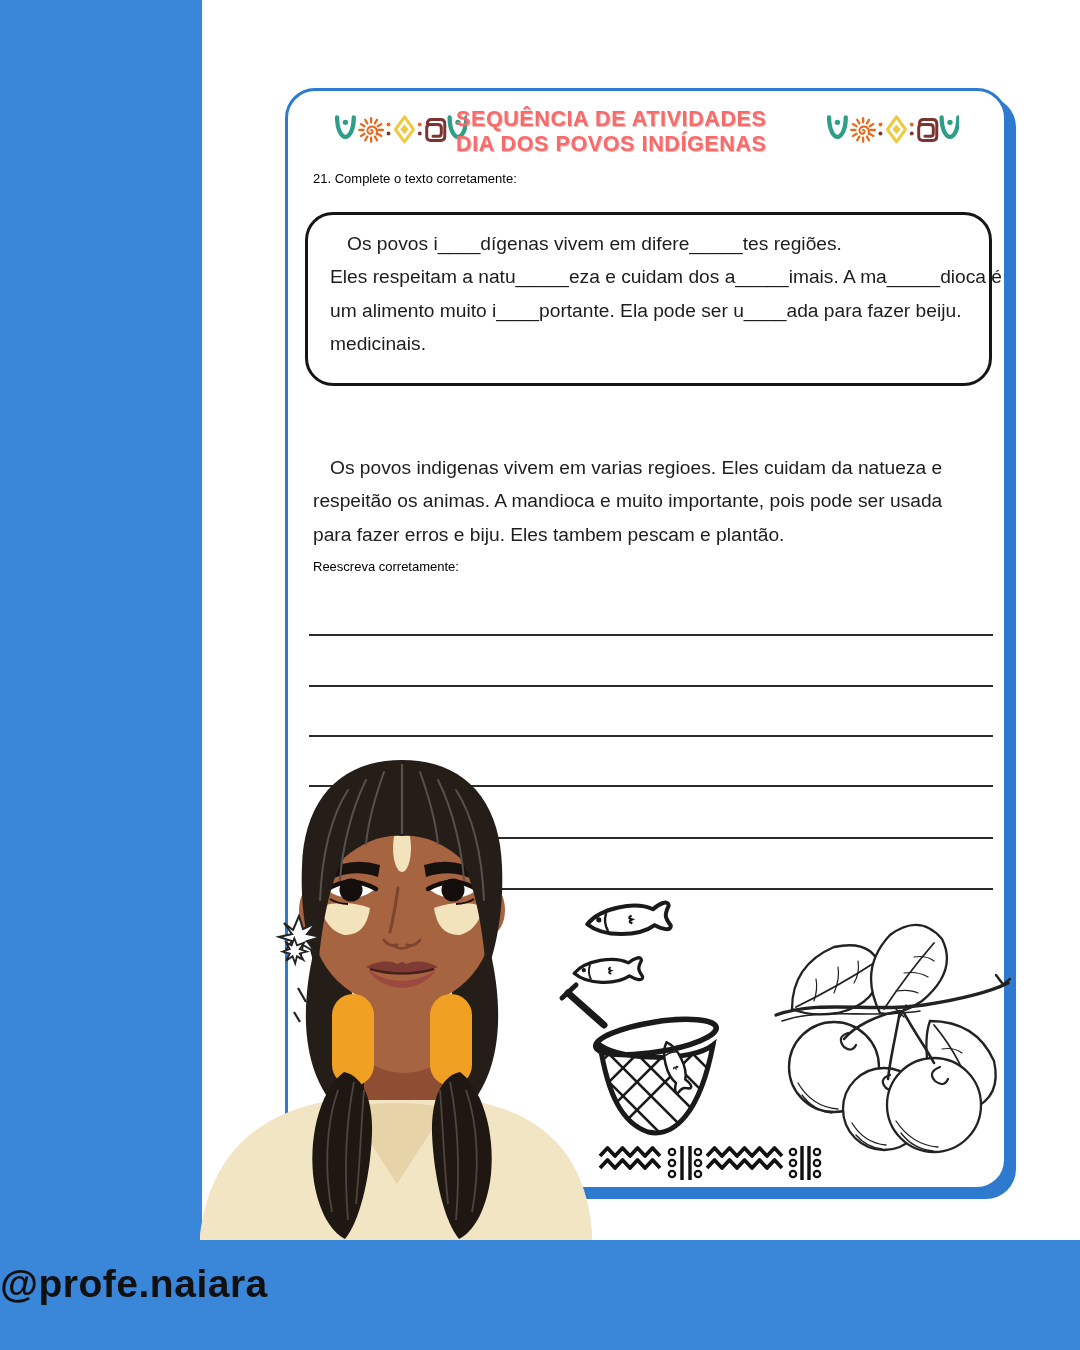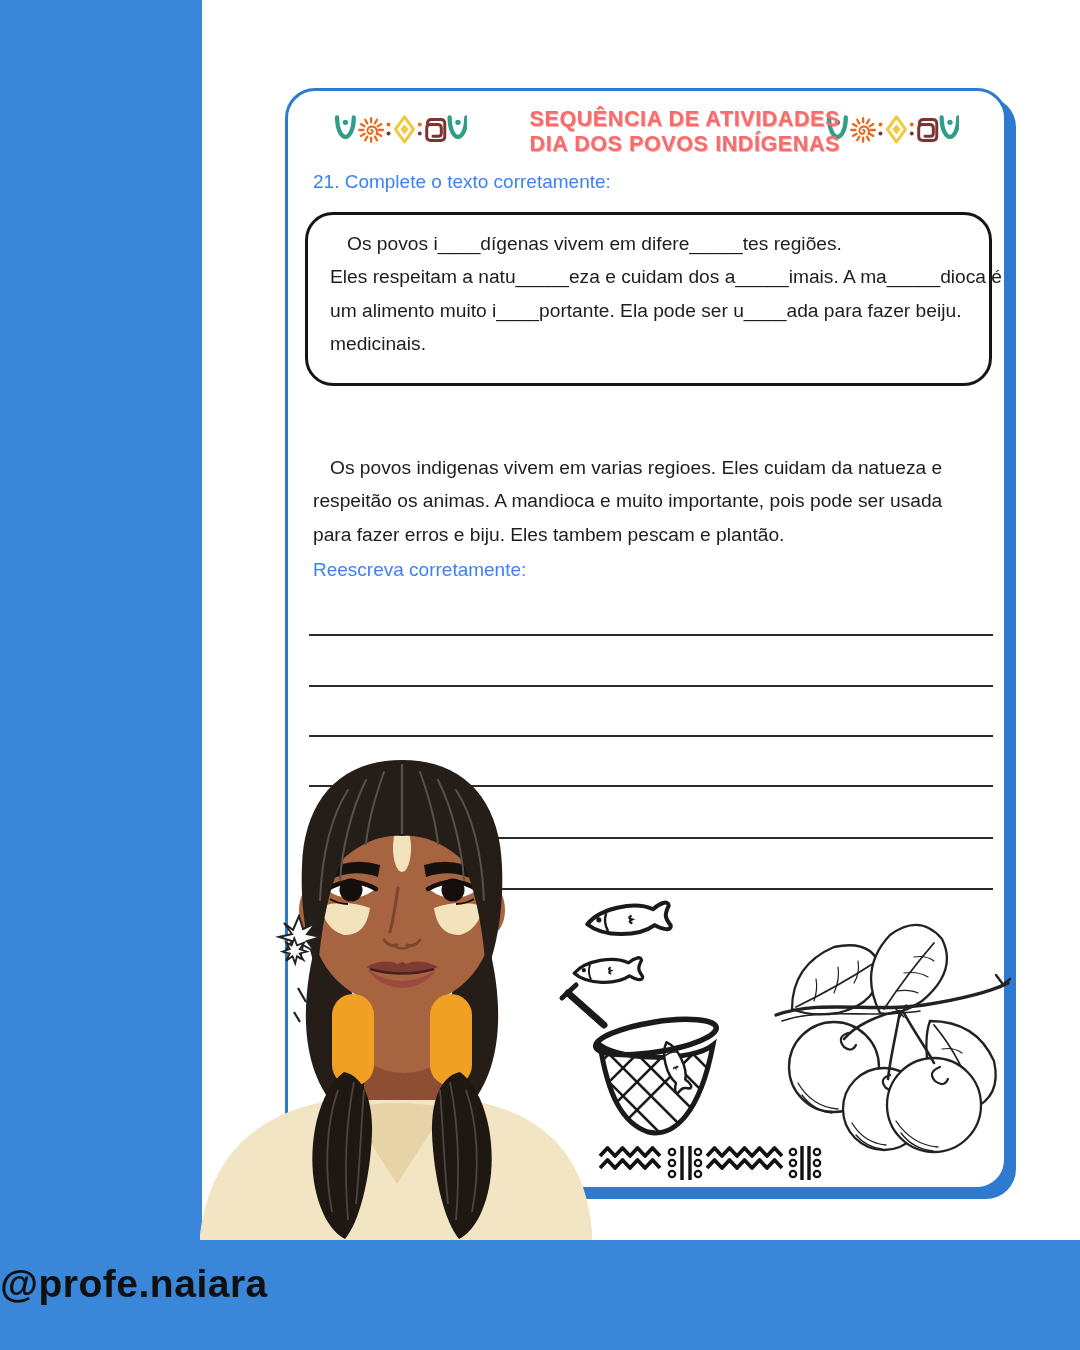--- a/index.html
+++ b/index.html
@@ -5,24 +5,24 @@
   html,body{margin:0;padding:0;background:#3a86d8;}
   .canvas{position:relative;width:1080px;height:1350px;background:#3a86d8;overflow:hidden;
           font-family:"Liberation Sans",sans-serif;}
   .white-panel{position:absolute;left:202px;top:0;width:878px;height:1240px;background:#ffffff;}
   .sheet{position:absolute;left:285px;top:88px;width:722px;height:1102px;box-sizing:border-box;
          background:#ffffff;border:3px solid #2e7ace;border-radius:30px;
          box-shadow:9px 9px 0 #2e7ace;z-index:2;}
   .iconset{position:absolute;top:15px;width:132px;height:48px;}
   .iconset.left{left:47px;}
   .iconset.right{left:539px;}
-  .title-block{position:absolute;left:168px;top:16px;width:384px;text-align:right;z-index:1;}
+  .title-block{position:absolute;left:168px;top:16px;width:384px;text-align:left;z-index:1;}
   .title-line{font-size:21.5px;font-weight:bold;letter-spacing:.6px;color:#f96b6b;line-height:25px;
               text-shadow:1px 1.4px 0 rgba(210,80,80,.45);white-space:nowrap;}
-  .qlabel{position:absolute;left:25px;font-size:19px;color:#3b82f6;white-space:nowrap;}
+  .qlabel{position:absolute;left:25px;font-size:13px;color:#000000;white-space:nowrap;}
   .fill-box{position:absolute;left:17px;top:121px;width:687px;height:174px;box-sizing:border-box;
             border:3px solid #151515;border-radius:28px;padding:12px 18px 0 22px;}
   .box-line,.p-line{font-size:19.2px;color:#1d1d1d;line-height:33.4px;white-space:nowrap;}
   .indent{padding-left:17px;}
   .q22-text{position:absolute;left:25px;top:360px;}
   .wline{position:absolute;left:21px;width:684px;border-top:2px solid #2b2b2b;height:0;}
   .illu{position:absolute;}
   .footer{position:absolute;left:0;top:1262px;width:1080px;z-index:5;
           font-size:39px;font-weight:bold;color:#101010;letter-spacing:.5px;}
   svg{display:block;}

